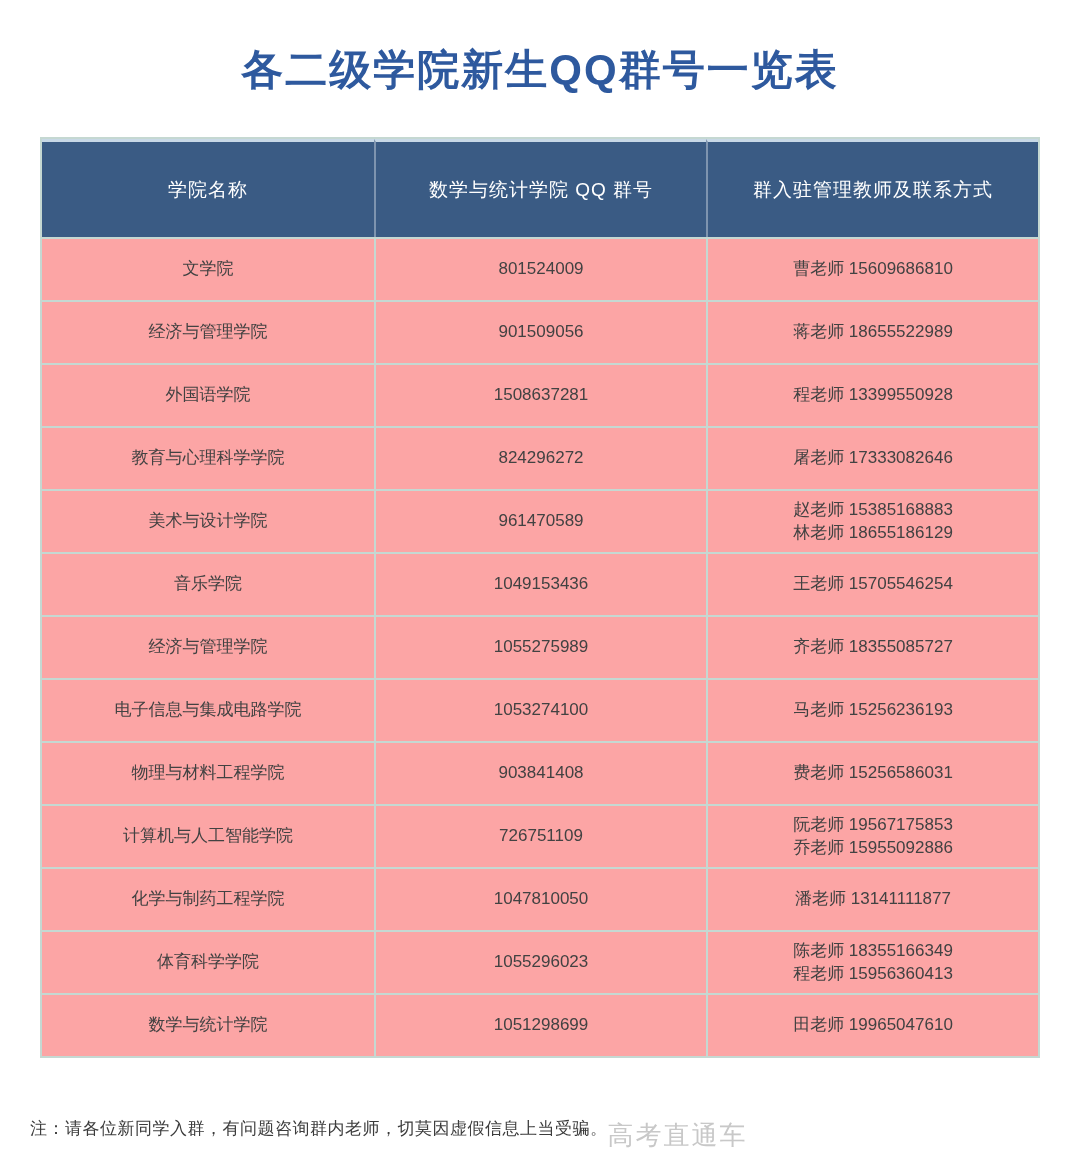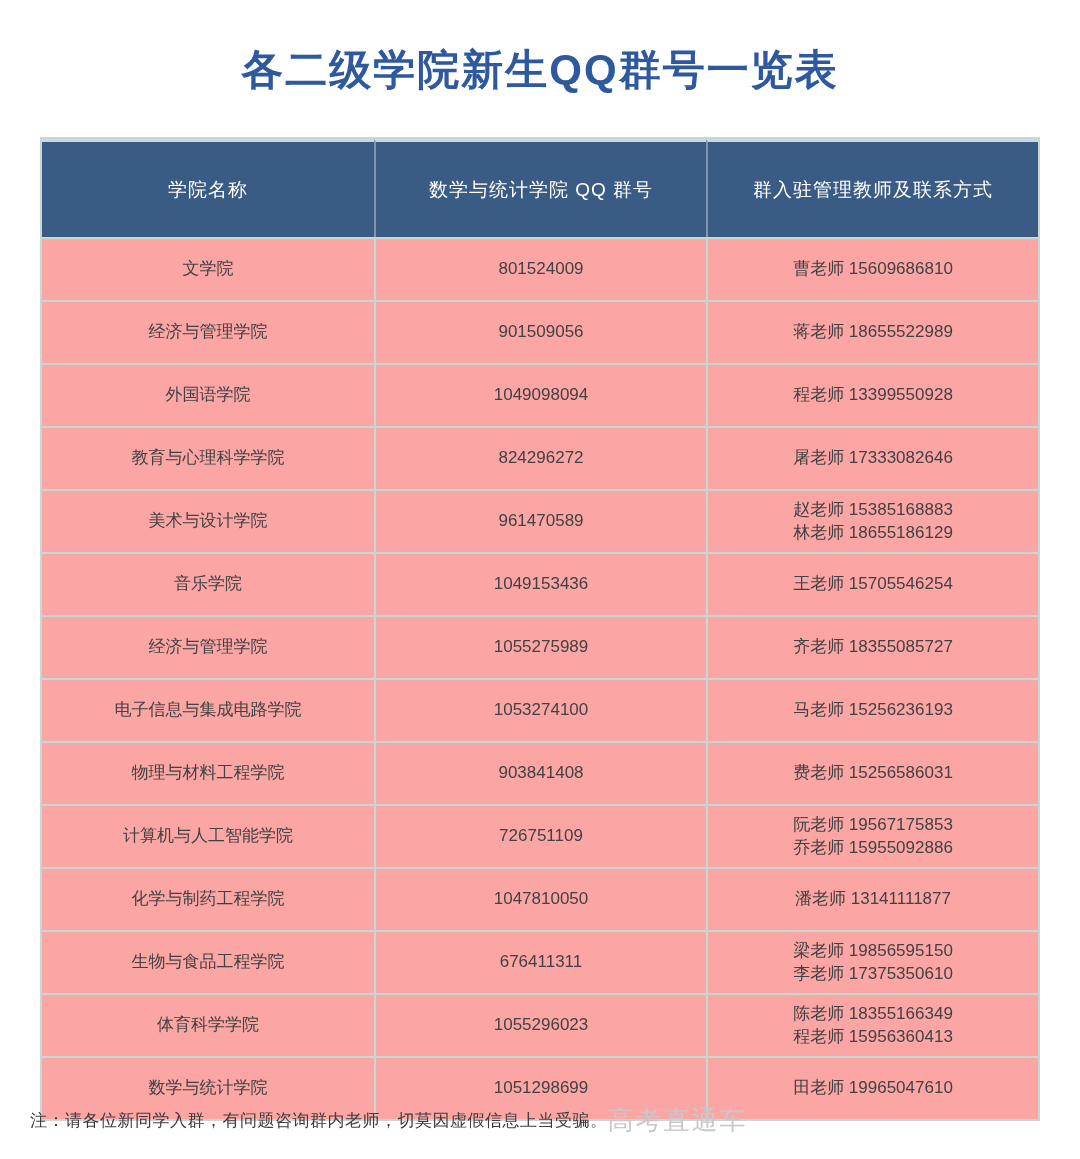--- a/index.html
+++ b/index.html
@@ -76,20 +76,21 @@
   .footer-note {
     font-size: 17px;
     color: #3c3c3c;
     letter-spacing: 0.5px;
   }
   .watermark {
     font-size: 26px;
     color: var(--watermark, #c8c8c8);
     letter-spacing: 2px;
     font-weight: 500;
+    margin-top: 15px;
   }
 </style>
 </head>
 <body>
 
 <div class="page">
 
   <h1 class="page-title">各二级学院新生QQ群号一览表</h1>
 
   <div class="table-wrap">
@@ -118,21 +119,21 @@
   <tr>
     <td class="col-college">经济与管理学院</td>
     <td class="col-qq">901509056</td>
     <td class="col-contact">
               <div>蒋老师 18655522989</div>
             </td>
   </tr>
 
   <tr>
     <td class="col-college">外国语学院</td>
-    <td class="col-qq">1049098094</td>
+    <td class="col-qq">1508637281</td>
     <td class="col-contact">
               <div>程老师 13399550928</div>
             </td>
   </tr>
 
   <tr>
     <td class="col-college">教育与心理科学学院</td>
     <td class="col-qq">824296272</td>
     <td class="col-contact">
               <div>屠老师 17333082646</div>
@@ -190,28 +191,20 @@
   </tr>
 
   <tr>
     <td class="col-college">化学与制药工程学院</td>
     <td class="col-qq">1047810050</td>
     <td class="col-contact">
               <div>潘老师 13141111877</div>
             </td>
   </tr>
 
-  <tr>
-    <td class="col-college">生物与食品工程学院</td>
-    <td class="col-qq">676411311</td>
-    <td class="col-contact">
-              <div>梁老师 19856595150</div>
-              <div>李老师 17375350610</div>
-            </td>
-  </tr>
 
   <tr>
     <td class="col-college">体育科学学院</td>
     <td class="col-qq">1055296023</td>
     <td class="col-contact">
               <div>陈老师 18355166349</div>
               <div>程老师 15956360413</div>
             </td>
   </tr>
 

